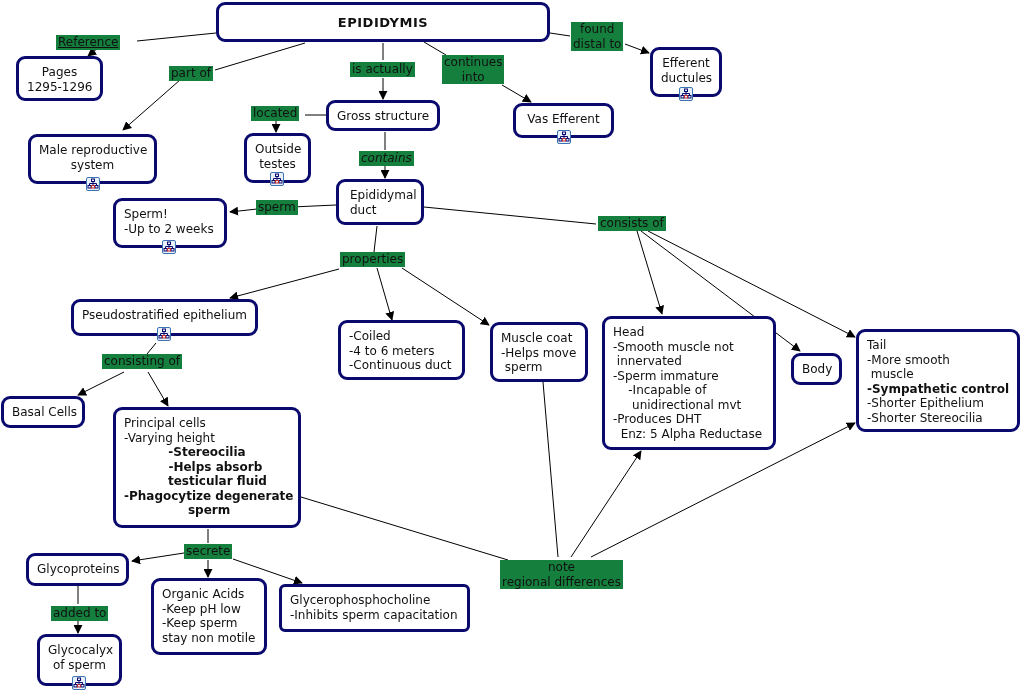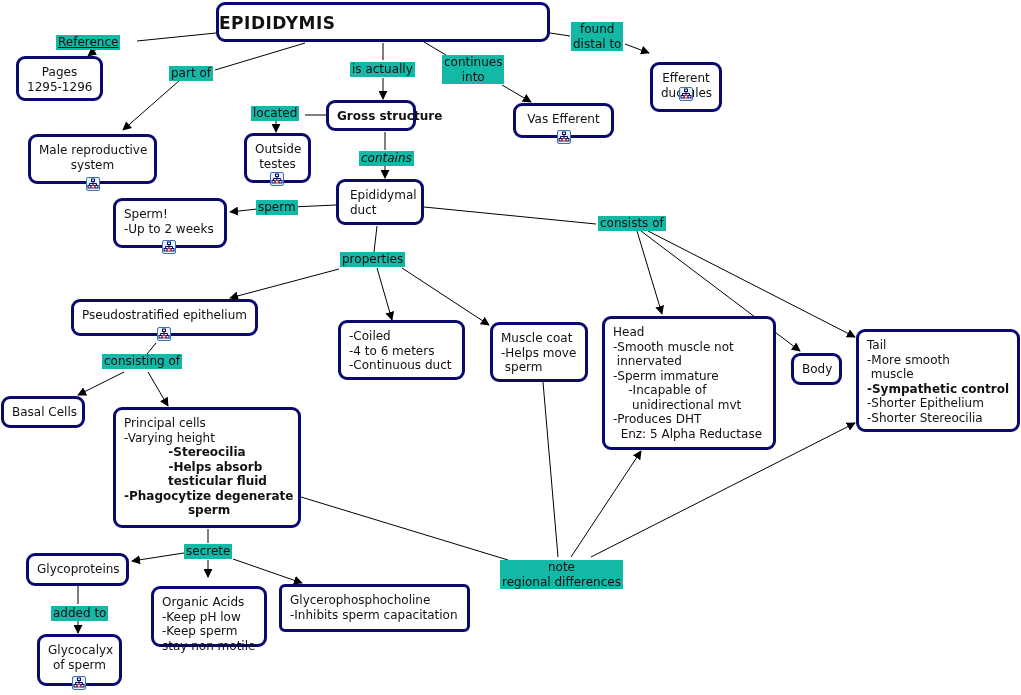--- a/index.html
+++ b/index.html
@@ -4,22 +4,22 @@
 <style>
   html, body { margin:0; padding:0; background:#ffffff; }
   body { width:1021px; height:695px; position:relative; overflow:hidden;
          font-family:"DejaVu Sans", sans-serif; font-size:12px; color:#111; }
   #edges { position:absolute; left:0; top:0; width:1021px; height:695px; }
   .node { position:absolute; box-sizing:border-box; border:3px solid #0a0a6e; border-radius:9px;
           background:#fff; padding:6px 8px; line-height:14.5px; white-space:pre; }
   .node.center { text-align:center; }
   .node .line { display:block; }
   .node .line.bold { font-weight:bold;text-align:center; }
-  .title { font-weight:bold; font-size:17px; text-align:left; line-height:36px; padding:0; letter-spacing:0.5px; }
-  .lbl { position:absolute; background:#14b8a6; text-align:center; line-height:14.5px; white-space:pre; padding:0 2px; }
+  .title { font-weight:bold; font-size:13px; text-align:center; line-height:36px; padding:0; letter-spacing:0.5px; }
+  .lbl { position:absolute; background:#15803d; text-align:center; line-height:14.5px; white-space:pre; padding:0 2px; }
   .sub-icon { position:absolute; width:14px; height:14px; box-sizing:border-box; border:1px solid #3b73b5;
               border-radius:2px; background:#e8f0fb; }
   .sub-icon svg { display:block; }
 </style>
 </head>
 <body>
 
 <svg id="edges" xmlns="http://www.w3.org/2000/svg">
   <defs>
     <marker id="arr" viewBox="0 0 10 10" refX="9" refY="5" markerWidth="9" markerHeight="9" orient="auto-start-reverse">
@@ -63,35 +63,35 @@
     <line x1="543" y1="382" x2="558" y2="557" stroke="#000" stroke-width="1"></line>
     <line x1="571" y1="557" x2="641" y2="451" stroke="#000" stroke-width="1" marker-end="url(#arr)"></line>
     <line x1="591" y1="557" x2="855" y2="423" stroke="#000" stroke-width="1" marker-end="url(#arr)"></line>
   </svg>
 
 <div class="node title" style="left:216px;top:2px;width:334px;height:40px;">EPIDIDYMIS</div>
 
 <div class="node center" style="left:16px;top:56px;width:87px;height:45px;"><span class="line">Pages</span><span class="line">1295-1296</span></div>
 <div class="node center" style="left:28px;top:134px;width:129px;height:50px;"><span class="line">Male reproductive</span><span class="line">system</span></div>
 <div class="node center" style="left:244px;top:133px;width:67px;height:50px;"><span class="line">Outside</span><span class="line">testes</span></div>
-<div class="node center" style="left:326px;top:100px;width:90px;height:31px;font-weight:bold;"><span class="line">Gross structure</span></div>
+<div class="node center" style="left:326px;top:100px;width:114px;height:31px;"><span class="line">Gross structure</span></div>
 <div class="node center" style="left:513px;top:103px;width:101px;height:35px;"><span class="line">Vas Efferent</span></div>
-<div class="node center" style="left:650px;top:47px;width:72px;height:50px;margin-top:15px;"><span class="line">Efferent</span><span class="line">ductules</span></div>
+<div class="node center" style="left:650px;top:47px;width:72px;height:50px;"><span class="line">Efferent</span><span class="line">ductules</span></div>
 <div class="node" style="left:336px;top:179px;width:88px;height:46px;padding-left:11px;"><span class="line">Epididymal</span><span class="line">duct</span></div>
 <div class="node" style="left:113px;top:198px;width:114px;height:50px;"><span class="line">Sperm!</span><span class="line">-Up to 2 weeks</span></div>
 <div class="node center" style="left:71px;top:299px;width:187px;height:37px;"><span class="line">Pseudostratified epithelium</span></div>
 <div class="node" style="left:338px;top:320px;width:127px;height:60px;"><span class="line">-Coiled</span><span class="line">-4 to 6 meters</span><span class="line">-Continuous duct</span></div>
 <div class="node" style="left:490px;top:322px;width:98px;height:60px;"><span class="line">Muscle coat</span><span class="line">-Helps move</span><span class="line"> sperm</span></div>
 <div class="node" style="left:602px;top:316px;width:174px;height:134px;"><span class="line">Head</span><span class="line">-Smooth muscle not</span><span class="line"> innervated</span><span class="line">-Sperm immature</span><span class="line">    -Incapable of</span><span class="line">     unidirectional mvt</span><span class="line">-Produces DHT</span><span class="line">  Enz: 5 Alpha Reductase</span></div>
 <div class="node center" style="left:791px;top:353px;width:51px;height:32px;"><span class="line">Body</span></div>
 <div class="node" style="left:856px;top:329px;width:164px;height:103px;"><span class="line">Tail</span><span class="line">-More smooth</span><span class="line"> muscle</span><span class="line bold">-Sympathetic control</span><span class="line">-Shorter Epithelium</span><span class="line">-Shorter Stereocilia</span></div>
 <div class="node center" style="left:1px;top:396px;width:84px;height:32px;"><span class="line">Basal Cells</span></div>
 <div class="node" style="left:113px;top:407px;width:188px;height:121px;"><span class="line">Principal cells</span><span class="line">-Varying height</span><span class="line bold">-Stereocilia</span><span class="line bold">    -Helps absorb</span><span class="line bold">     testicular fluid</span><span class="line bold">-Phagocytize degenerate</span><span class="line bold"> sperm</span></div>
 <div class="node center" style="left:26px;top:553px;width:103px;height:33px;"><span class="line">Glycoproteins</span></div>
-<div class="node" style="left:151px;top:578px;width:116px;height:61px;margin-top:8px;"><span class="line">Organic Acids</span><span class="line">-Keep pH low</span><span class="line">-Keep sperm</span><span class="line">stay non motile</span></div>
+<div class="node" style="left:151px;top:578px;width:116px;height:77px;"><span class="line">Organic Acids</span><span class="line">-Keep pH low</span><span class="line">-Keep sperm</span><span class="line">stay non motile</span></div>
 <div class="node" style="left:279px;top:584px;width:191px;height:48px;border-radius:6px;"><span class="line">Glycerophosphocholine</span><span class="line">-Inhibits sperm capacitation</span></div>
 <div class="node center" style="left:37px;top:634px;width:85px;height:52px;"><span class="line">Glycocalyx</span><span class="line">of sperm</span></div>
 
 <div class="lbl" style="left:56px;top:35px;text-decoration:underline;">Reference</div>
 <div class="lbl" style="left:169px;top:66px;">part of</div>
 <div class="lbl" style="left:350px;top:62px;">is actually</div>
 <div class="lbl" style="left:442px;top:55px;">continues
 into</div>
 <div class="lbl" style="left:571px;top:22px;">found
 distal to</div>

